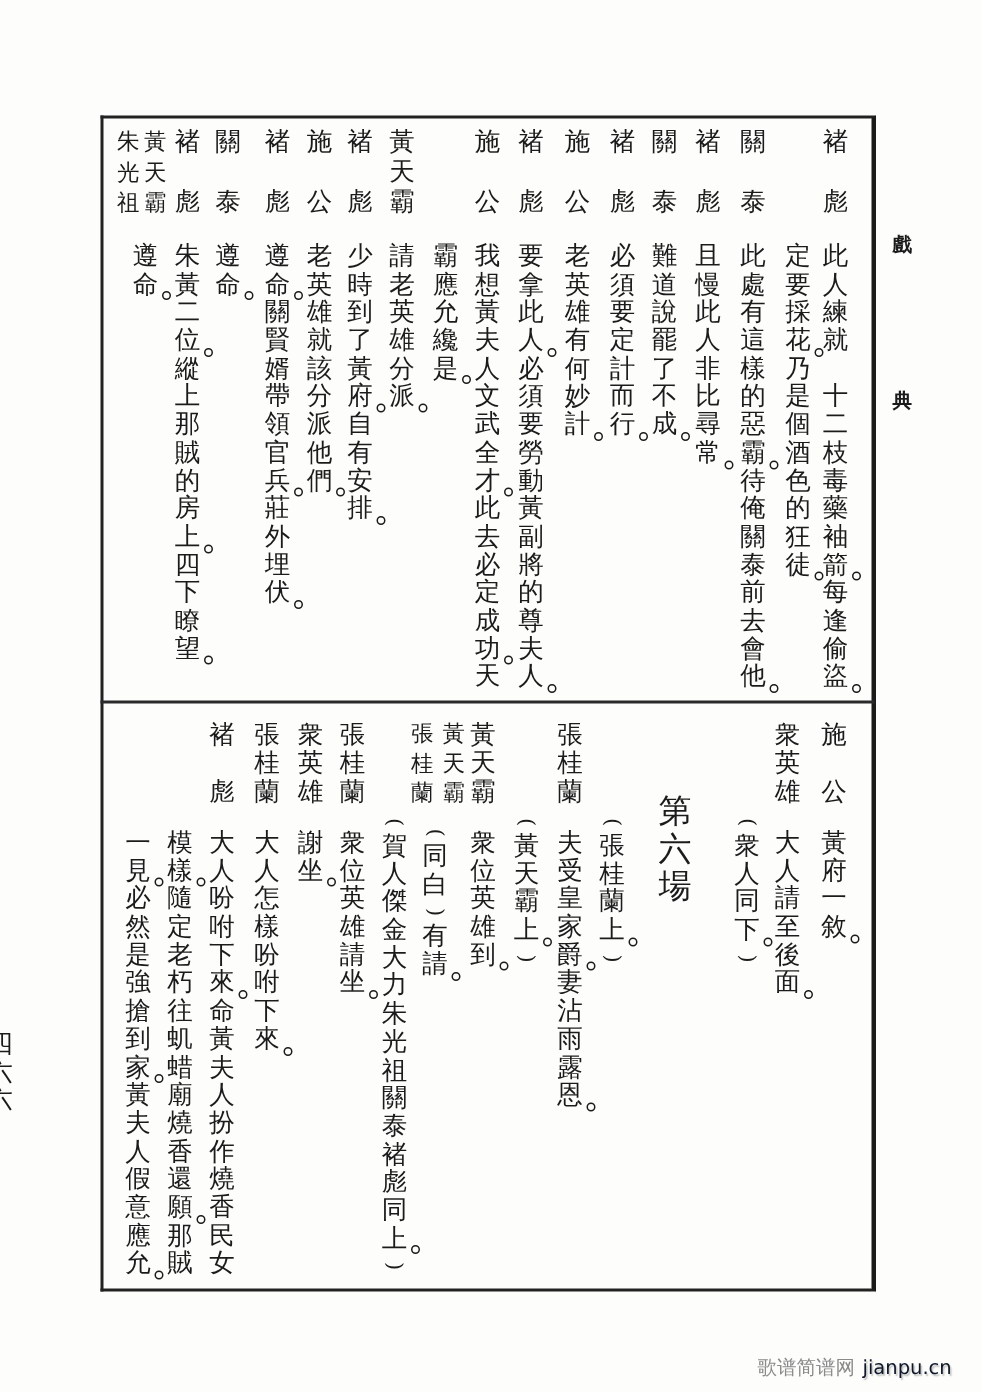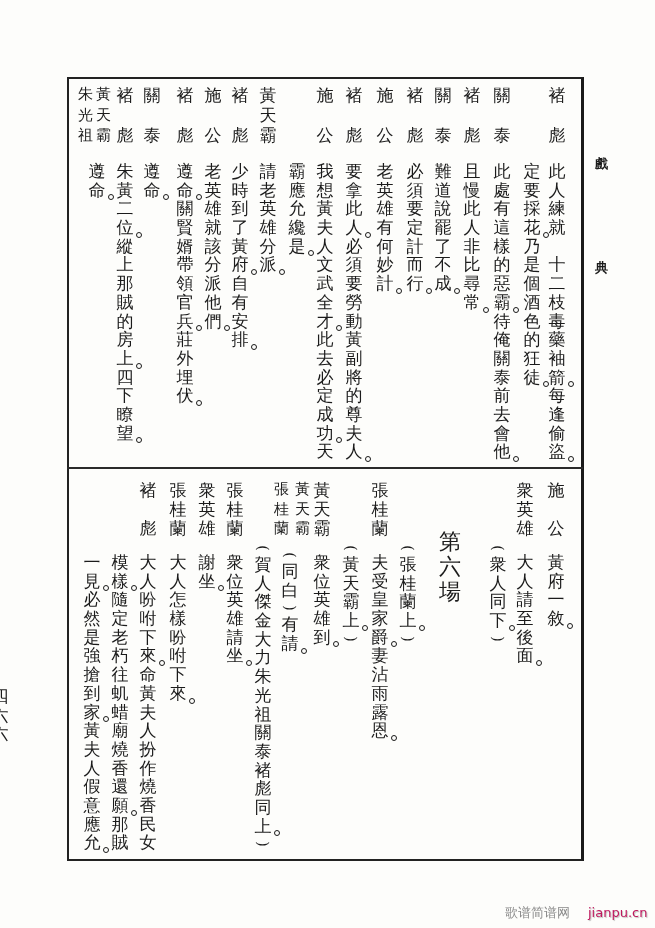--- a/index.html
+++ b/index.html
@@ -47,21 +47,21 @@
     .bottom .vt { top: 553px; }
     .bottom .stage .vt { top: 539px; }
     .bottom .title .vt { top: 529px; --cell: 25px; --fs: 22px; left: -13px; width: 26px; }
     .bottom .together .vt { top: 546px; }
 
     .watermark {
       position: absolute; left: 505px; top: 905px; font-size: 13px; line-height: 16px;
       font-family: "DejaVu Sans", "Liberation Sans", sans-serif; white-space: nowrap;
     }
     .wm-name { color: #8a8a8a; }
-    .wm-domain { color: #be185d; text-shadow: 1px 1px 1px rgba(0,0,0,0.25); margin-left: 18px; }
+    .wm-domain { color: #0f172a; text-shadow: 1px 1px 1px rgba(0,0,0,0.25); margin-left: 5px; }
   </style>
 </head>
 <body>
 
 <div class="page">
   <div class="frame"></div>
   <div class="divider"></div>
 
   <span class="rh" style="top:156px">戲</span>
   <span class="rh" style="top:260px">典</span>

